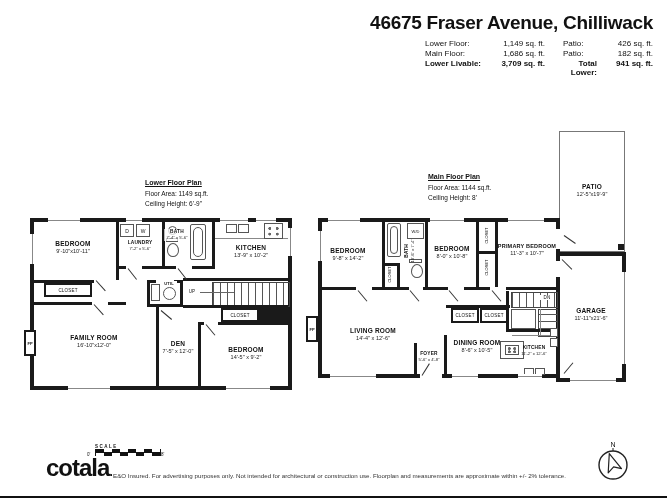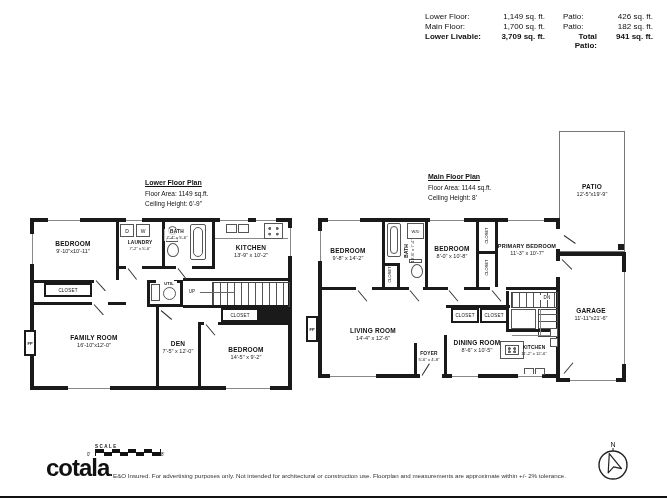--- a/index.html
+++ b/index.html
@@ -69,32 +69,33 @@
   .tub{position:absolute;border:1px solid #555;border-radius:2px;box-sizing:border-box}
   .tub>div{position:absolute;inset:2px;border:1px solid #555;border-radius:5px}
   .toilet-bowl{position:absolute;border:1px solid #555;border-radius:50% 50% 50% 50%/55% 55% 45% 45%}
   .round{border-radius:50%}
   .upline{position:absolute;height:1px;background:#666}
 </style>
 </head>
 <body>
 
 <div id="header">
+  <div id="title">46675 Fraser Avenue, Chilliwack</div>
   <div id="stats">
     <div class="sl">Lower Floor:</div>
     <div class="sv">1,149 sq. ft.</div>
     <div class="sl ind">Patio:</div>
     <div class="sv">426 sq. ft.</div>
     <div class="sl">Main Floor:</div>
-    <div class="sv">1,700 sq. ft.</div>
+    <div class="sv">1,686 sq. ft.</div>
     <div class="sl ind">Patio:</div>
     <div class="sv">182 sq. ft.</div>
     <div class="sl b">Lower Livable:</div>
     <div class="sv b">3,709 sq. ft.</div>
-    <div class="sl ind b">Total Patio:</div>
+    <div class="sl ind b">Total Lower:</div>
     <div class="sv b">941 sq. ft.</div>
   </div>
 </div>
 
 <div class="plan-label" style="left:145px;top:178px">
   <div class="pt">Lower Floor Plan</div>
   <div>Floor Area: 1149 sq.ft.</div>
   <div>Ceiling Height: 6'-9"</div>
 </div>
 <div class="plan-label" style="left:428px;top:172px">

